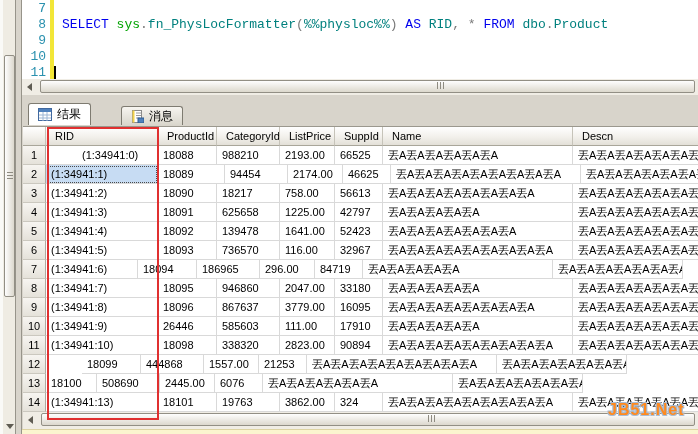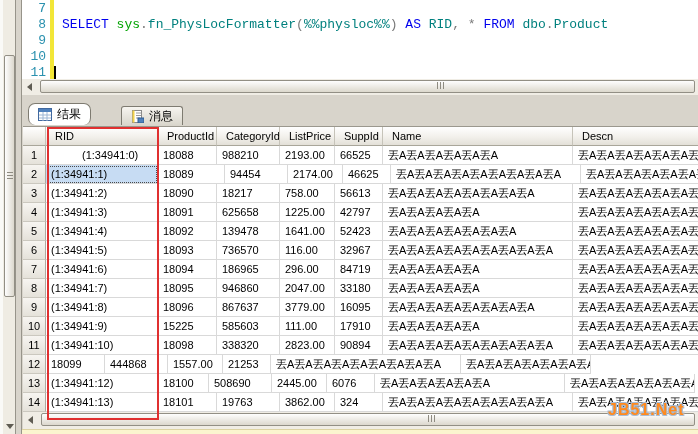--- a/index.html
+++ b/index.html
@@ -45,21 +45,21 @@
             background:linear-gradient(180deg,#FEFEFE,#DCD8CD); border:1px solid #928F85; border-radius:2px; }
   .hgrip { position:absolute; top:3px; width:9px; height:7px;
            background:repeating-linear-gradient(90deg,#8E8B81 0 1px,transparent 1px 3px); }
   .hs-editor .hgrip { left:415px; }
   .hs-results .hgrip { left:405px; }
 
   
   .tabbar { position:absolute; left:22px; top:103px; width:676px; height:22px; }
   .tab { position:absolute; display:flex; align-items:center; gap:5px; padding:0 9px;
          border:1px solid #7E7B71; border-bottom:none; border-radius:3px 3px 0 0; font-size:12px; color:#000; }
-  .tab-active { left:6px; top:0; height:22px; background:#FFFFFF; z-index:2;border-radius:7px; }
+  .tab-active { left:6px; top:0; height:22px; background:#FFFFFF; z-index:2; }
   .tab-idle { left:99px; top:3px; height:19px; background:linear-gradient(180deg,#F7F5F0,#D9D6CC); }
 
   
   .grid { position:absolute; left:23px; top:126px; width:675px; height:286px; background:#fff;
           border-top:1px solid #9B988E; overflow:hidden; }
   .grow { display:flex; height:19px; }
   .hcell { flex:0 0 auto; height:19px; line-height:18px; font-size:11px; color:#000; padding:0 0 0 9px;
            background:linear-gradient(180deg,#FFFFFF 0%,#F2F0EB 55%,#E3E0D8 100%);
            border-right:1px solid #C6C3B9; border-bottom:1px solid #A9A69A; overflow:hidden; white-space:nowrap; }
   .corner { padding:0; }
@@ -207,21 +207,21 @@
         <div class="cell" style="width: 112px;">(1:34941:5)</div>
         <div class="cell" style="width: 59px;">18093</div>
         <div class="cell" style="width: 63px;">736570</div>
         <div class="cell" style="width: 55px;">116.00</div>
         <div class="cell" style="width: 48px;">32967</div>
         <div class="cell" style="width: 190px;">丟A丟A丟A丟A丟A丟A丟A丟A丟A</div>
         <div class="cell" style="width: 130px;">丟A丟A丟A丟A丟A丟A丟A丟A丟A丟A</div>
       </div>
       <div class="grow">
         <div class="rhc" style="width: 23px;">7</div>
-        <div class="cell" style="width: 112px;">(1:34941:6)</div>
+        <div class="cell" style="width: 92px;">(1:34941:6)</div>
         <div class="cell" style="width: 59px;">18094</div>
         <div class="cell" style="width: 63px;">186965</div>
         <div class="cell" style="width: 55px;">296.00</div>
         <div class="cell" style="width: 48px;">84719</div>
         <div class="cell" style="width: 190px;">丟A丟A丟A丟A丟A</div>
         <div class="cell" style="width: 130px;">丟A丟A丟A丟A丟A丟A丟A丟A丟A丟A</div>
       </div>
       <div class="grow">
         <div class="rhc" style="width: 23px;">8</div>
         <div class="cell" style="width: 112px;">(1:34941:7)</div>
@@ -238,49 +238,48 @@
         <div class="cell" style="width: 59px;">18096</div>
         <div class="cell" style="width: 63px;">867637</div>
         <div class="cell" style="width: 55px;">3779.00</div>
         <div class="cell" style="width: 48px;">16095</div>
         <div class="cell" style="width: 190px;">丟A丟A丟A丟A丟A丟A丟A丟A</div>
         <div class="cell" style="width: 130px;">丟A丟A丟A丟A丟A丟A丟A丟A丟A丟A</div>
       </div>
       <div class="grow">
         <div class="rhc" style="width: 23px;">10</div>
         <div class="cell" style="width: 112px;">(1:34941:9)</div>
-        <div class="cell" style="width: 59px;">15225</div>
+        <div class="cell" style="width: 59px;">26446</div>
         <div class="cell" style="width: 63px;">585603</div>
         <div class="cell" style="width: 55px;">111.00</div>
         <div class="cell" style="width: 48px;">17910</div>
         <div class="cell" style="width: 190px;">丟A丟A丟A丟A丟A</div>
         <div class="cell" style="width: 130px;">丟A丟A丟A丟A丟A丟A丟A丟A丟A丟A</div>
       </div>
       <div class="grow">
         <div class="rhc" style="width: 23px;">11</div>
         <div class="cell" style="width: 112px;">(1:34941:10)</div>
         <div class="cell" style="width: 59px;">18098</div>
         <div class="cell" style="width: 63px;">338320</div>
         <div class="cell" style="width: 55px;">2823.00</div>
         <div class="cell" style="width: 48px;">90894</div>
         <div class="cell" style="width: 190px;">丟A丟A丟A丟A丟A丟A丟A丟A丟A</div>
         <div class="cell" style="width: 130px;">丟A丟A丟A丟A丟A丟A丟A丟A丟A丟A</div>
       </div>
       <div class="grow">
         <div class="rhc" style="width: 23px;">12</div>
-        <div class="cell" style="width: 59px;">18099</div>
+        <div class="cell" style="width: 59px; margin-left: 36px;">18099</div>
         <div class="cell" style="width: 63px;">444868</div>
         <div class="cell" style="width: 55px;">1557.00</div>
         <div class="cell" style="width: 48px;">21253</div>
         <div class="cell" style="width: 190px;">丟A丟A丟A丟A丟A丟A丟A丟A丟A</div>
         <div class="cell" style="width: 130px;">丟A丟A丟A丟A丟A丟A丟A丟A丟A丟A</div>
       </div>
       <div class="grow">
         <div class="rhc" style="width: 23px;">13</div>
-        <div class="cell" style="width: 112px;">(1:34941:12)</div>
         <div class="cell" style="width: 51px;">18100</div>
         <div class="cell" style="width: 63px;">508690</div>
         <div class="cell" style="width: 55px;">2445.00</div>
         <div class="cell" style="width: 48px;">6076</div>
         <div class="cell" style="width: 190px;">丟A丟A丟A丟A丟A丟A</div>
         <div class="cell" style="width: 130px;">丟A丟A丟A丟A丟A丟A丟A丟A丟A丟A</div>
       </div>
       <div class="grow">
         <div class="rhc" style="width: 23px;">14</div>
         <div class="cell" style="width: 112px;">(1:34941:13)</div>

